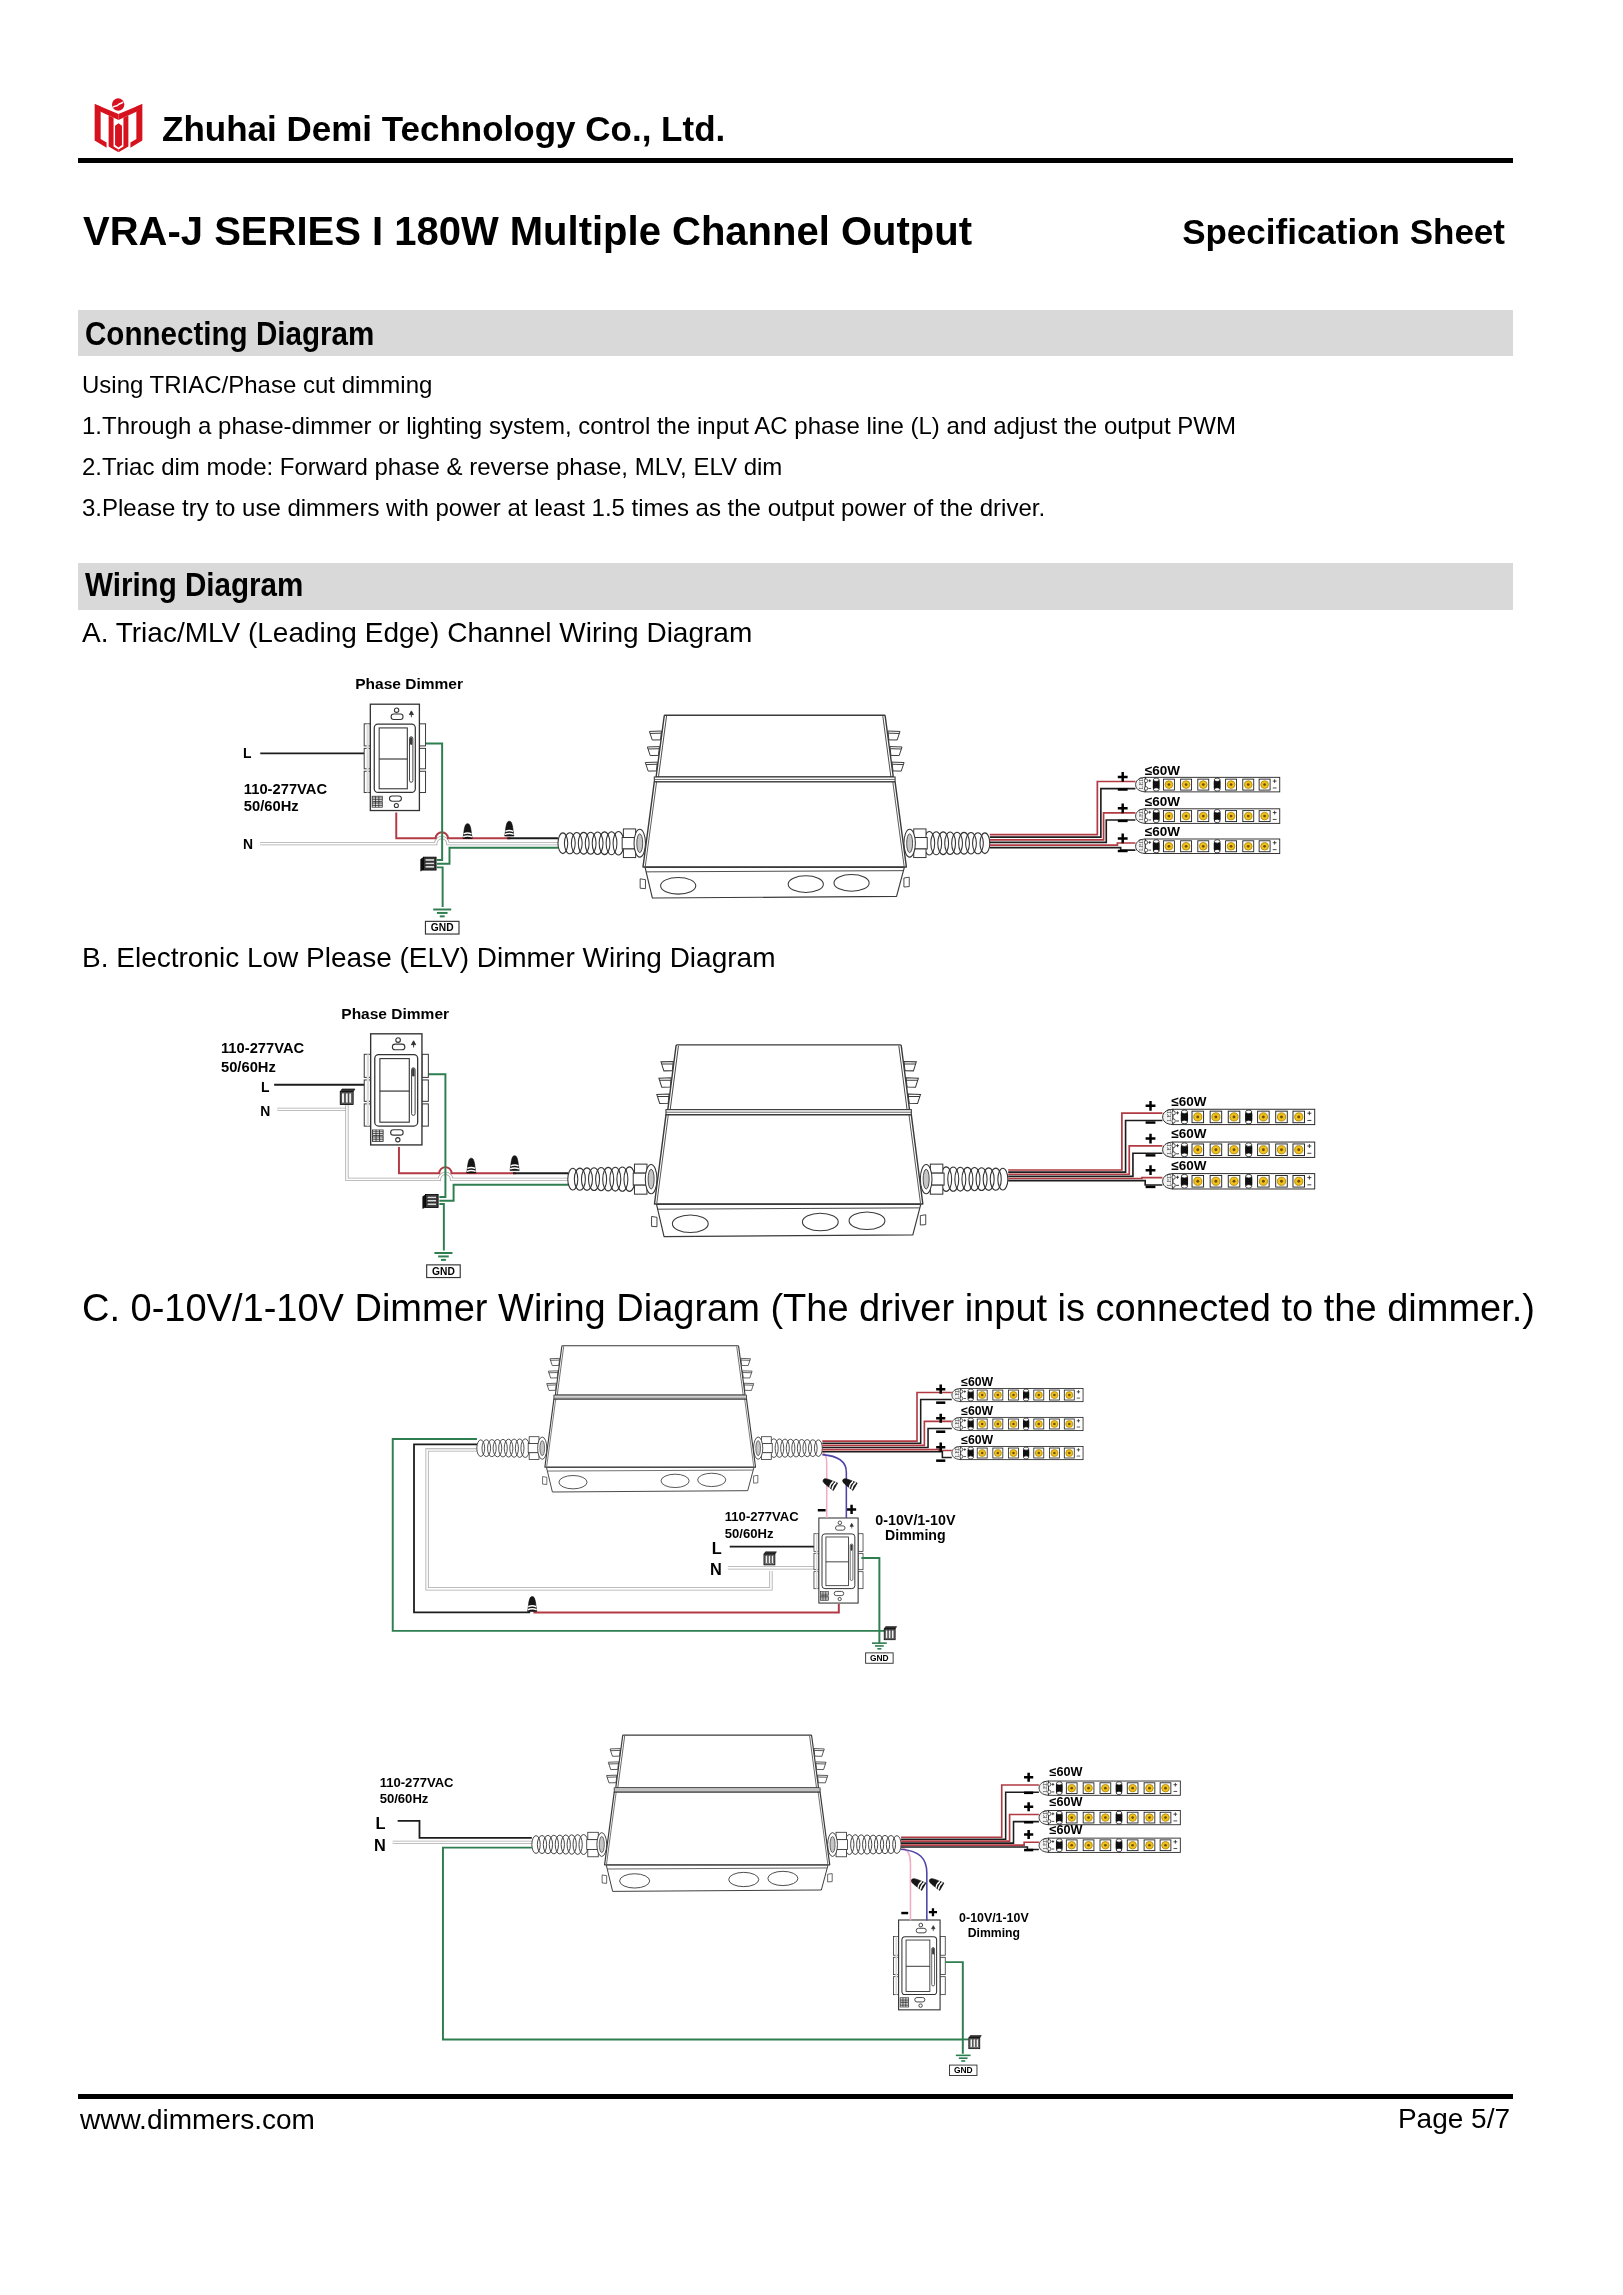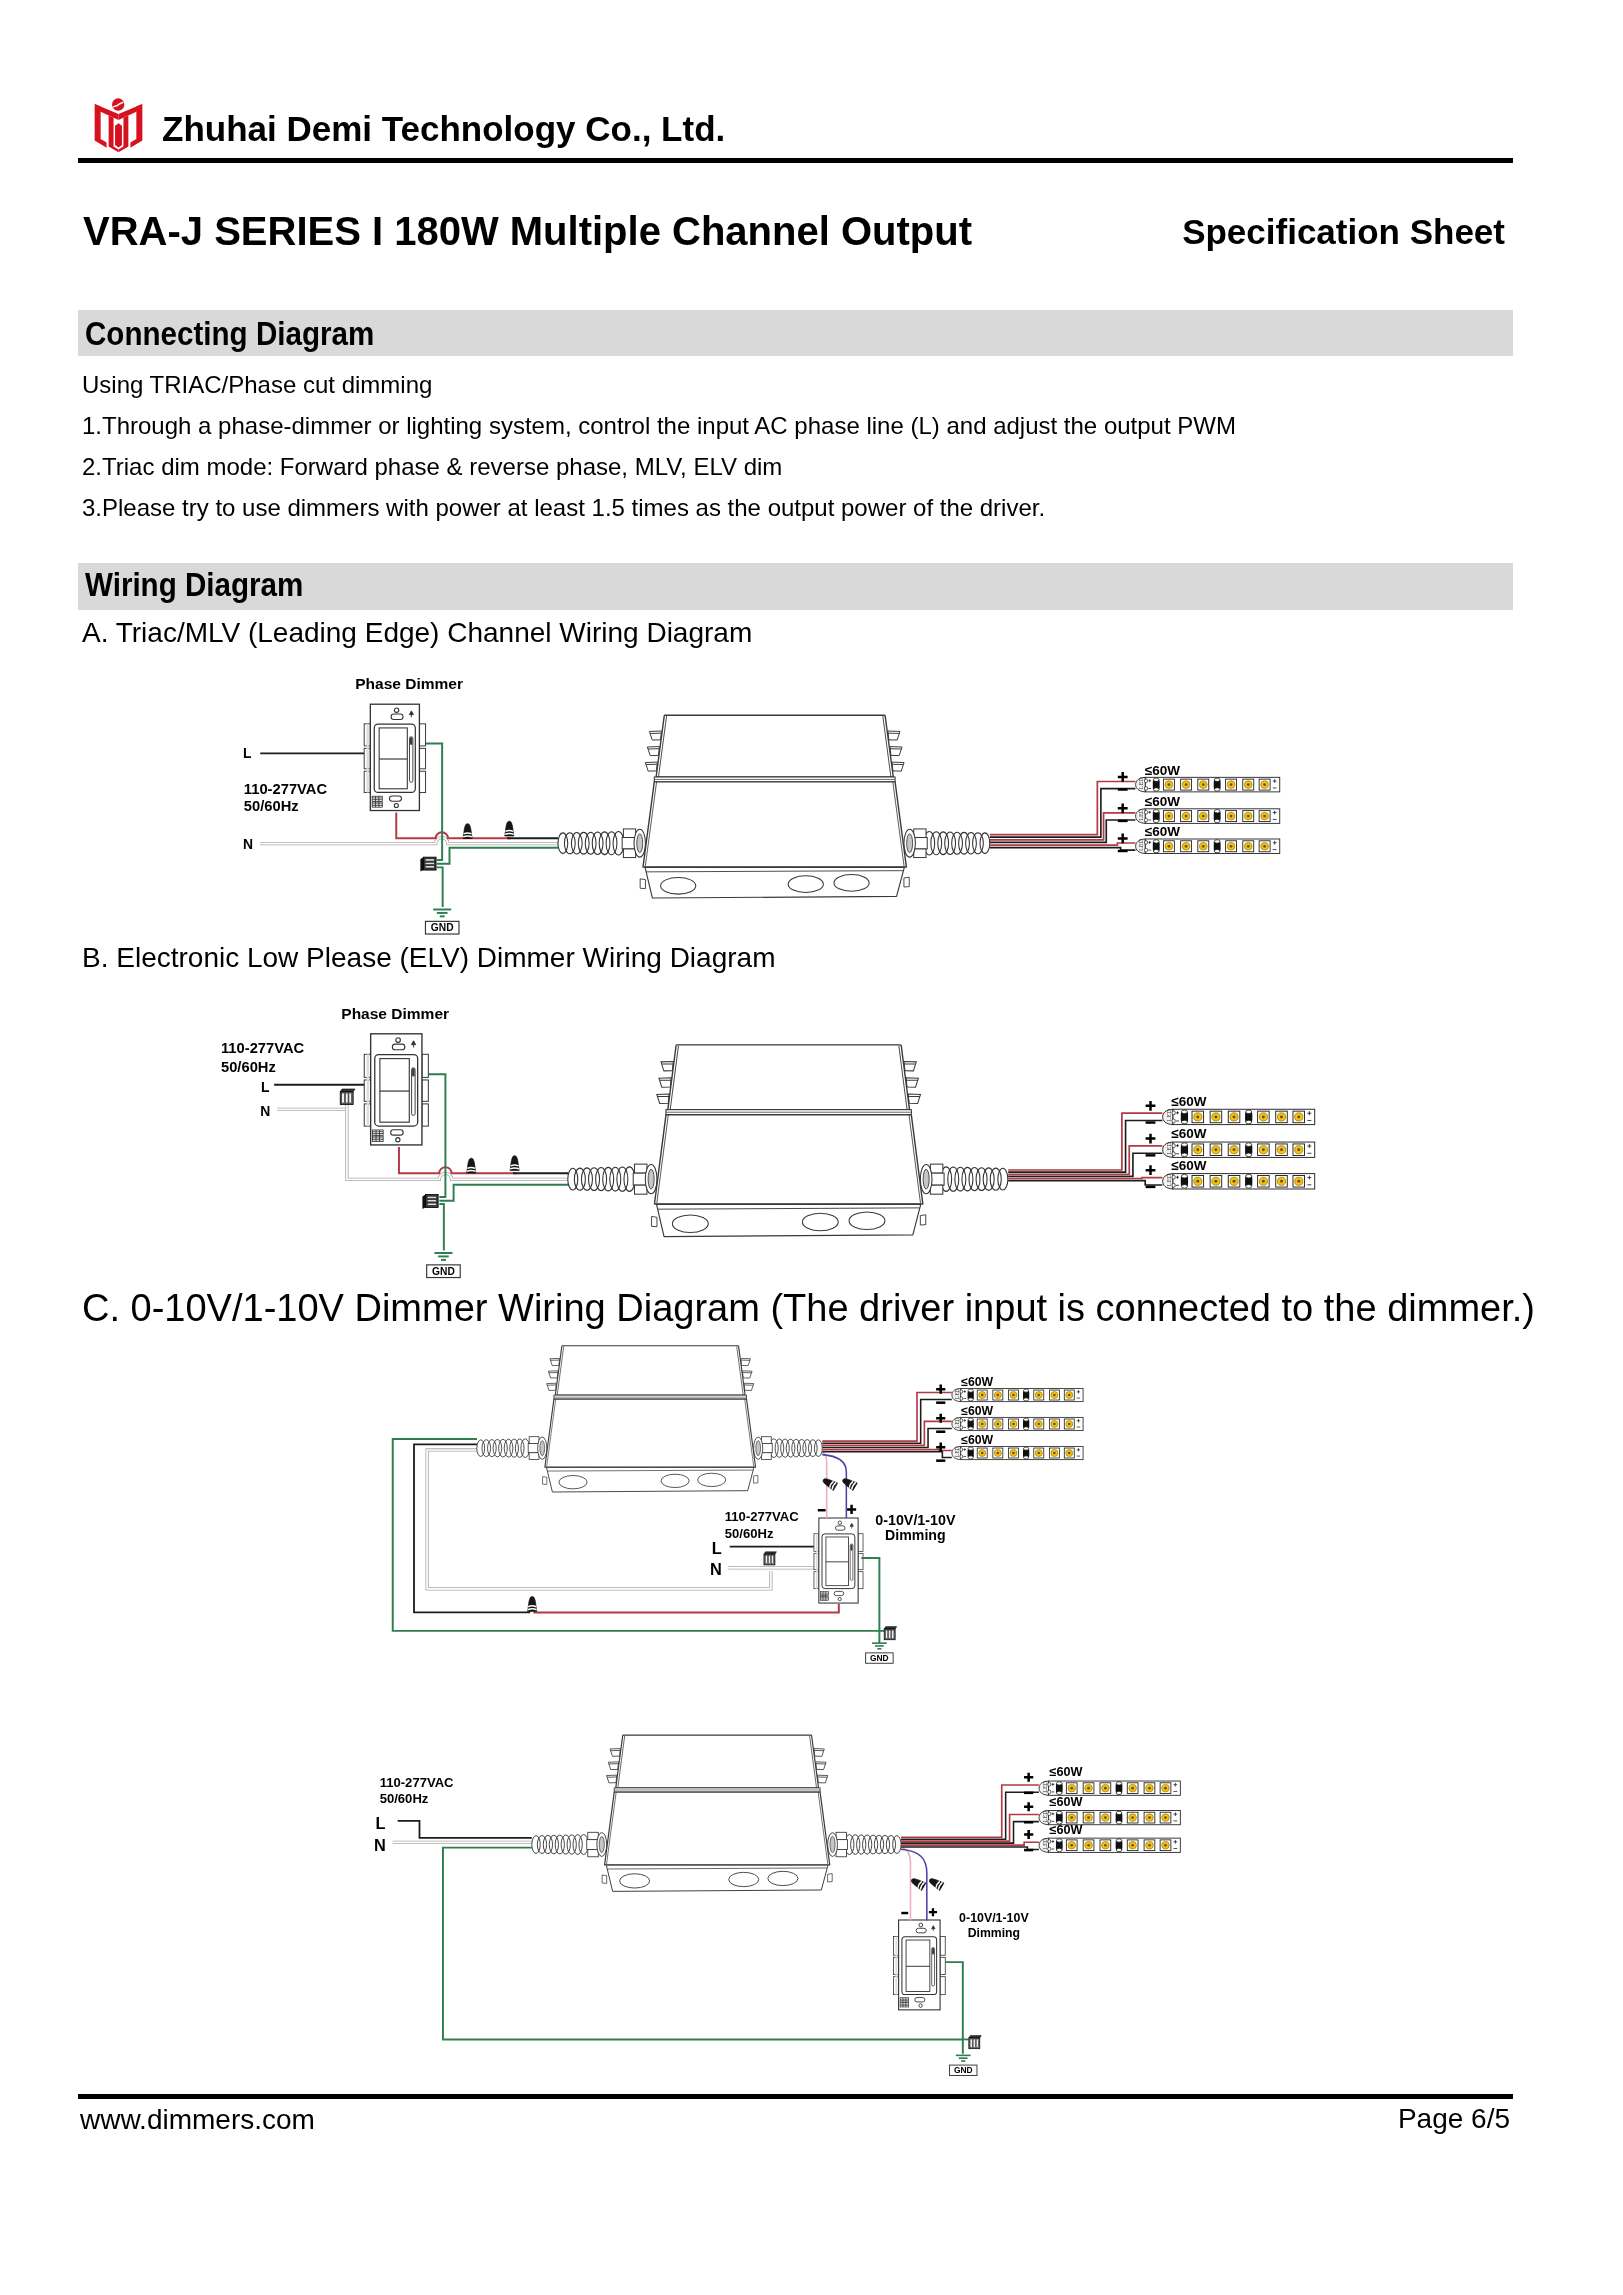--- a/index.html
+++ b/index.html
@@ -15,21 +15,21 @@
   <div class="bar" style="top:310px;height:46px"></div>
   <div class="t b" style="left:85px;top:316px;font-size:34px;transform:scaleX(0.87);transform-origin:0 0">Connecting Diagram</div>
   <div class="t" style="left:82px;top:364px;font-size:24px;line-height:41px">Using TRIAC/Phase cut dimming<br>1.Through a phase-dimmer or lighting system, control the input AC phase line (L) and adjust the output PWM<br>2.Triac dim mode: Forward phase &amp; reverse phase, MLV, ELV dim<br>3.Please try to use dimmers with power at least 1.5 times as the output power of the driver.</div>
   <div class="bar" style="top:563px;height:47px"></div>
   <div class="t b" style="left:85px;top:567px;font-size:34px;transform:scaleX(0.87);transform-origin:0 0">Wiring Diagram</div>
   <div class="t" style="left:82px;top:619px;font-size:28px">A. Triac/MLV (Leading Edge) Channel Wiring Diagram</div>
   <div class="t" style="left:82px;top:944px;font-size:28px">B. Electronic Low Please (ELV) Dimmer Wiring Diagram</div>
   <div class="t" style="left:82px;top:1289px;font-size:38px">C. 0-10V/1-10V Dimmer Wiring Diagram (The driver input is connected to the dimmer.)</div>
   <div style="position:absolute;left:78px;top:2094px;width:1435px;height:4.9px;background:#000"></div>
   <div class="t" style="left:80px;top:2106px;font-size:28px">www.dimmers.com</div>
-  <div class="t" style="right:113px;top:2105px;font-size:28px">Page 6/5</div>
+  <div class="t" style="right:113px;top:2105px;font-size:28px">Page 5/7</div>
   <svg style="position:absolute;left:93px;top:98px" width="51" height="56" viewBox="0 0 62 68">
 <g fill="#d6121f">
 <path d="M2,7.2 L31,19.4 L31,26.7 L9.3,16.6 Z"></path>
 <path d="M60,7.2 L31,19.4 L31,26.7 L52.7,16.6 Z"></path>
 <path d="M2,7.2 L9.3,10.3 L9.3,49.9 L16.5,54.2 L16.5,60.4 L2,51.5 Z"></path>
 <path d="M60,7.2 L52.7,10.3 L52.7,49.9 L45.5,54.2 L45.5,60.4 L60,51.5 Z"></path>
 <path d="M19,21.3 L25,24 L25,58.8 L31,62.5 L31,66 L19,58.8 Z"></path>
 <path d="M43,21.3 L37,24 L37,58.8 L31,62.5 L31,66 L43,58.8 Z"></path>
 <path d="M26.8,33.6 L31,30.7 L35.2,33.6 L35.2,57.2 L31,60.2 L26.8,57.2 Z"></path>
 <circle cx="30.6" cy="7.9" r="7.5"></circle>

